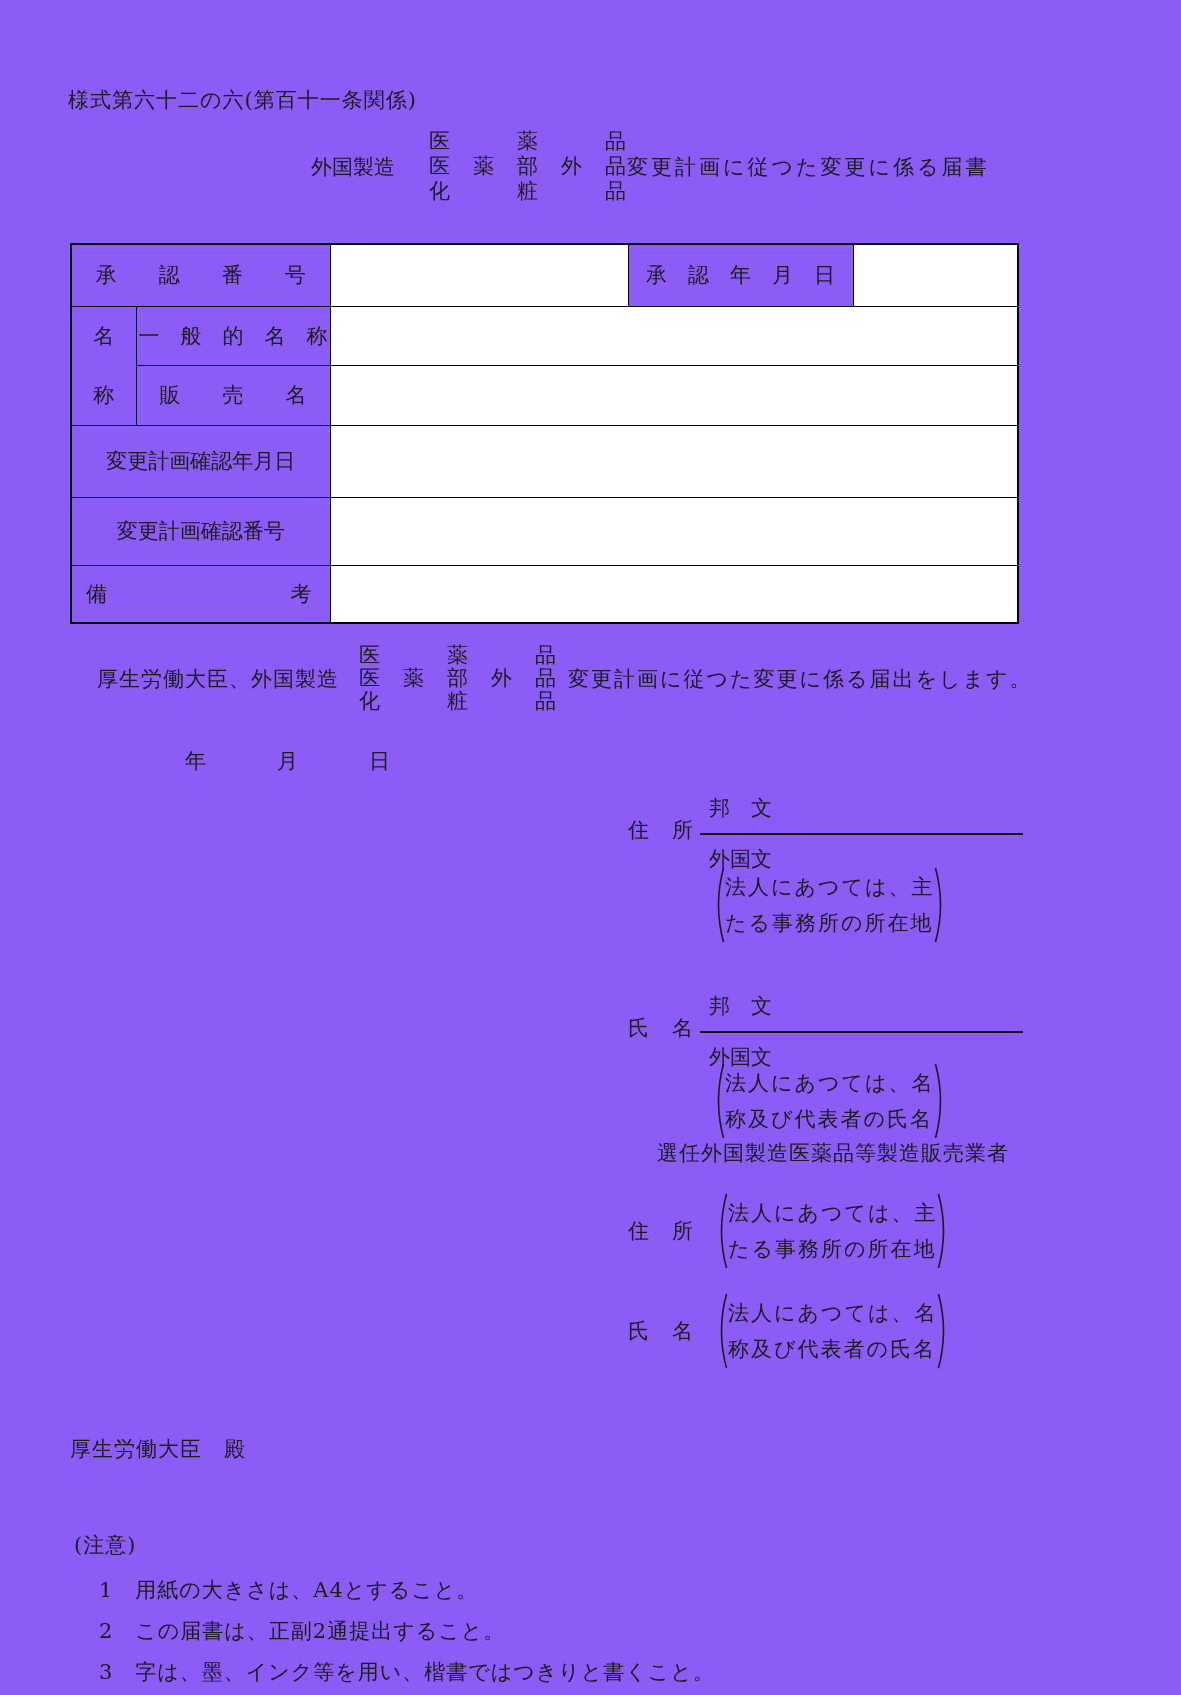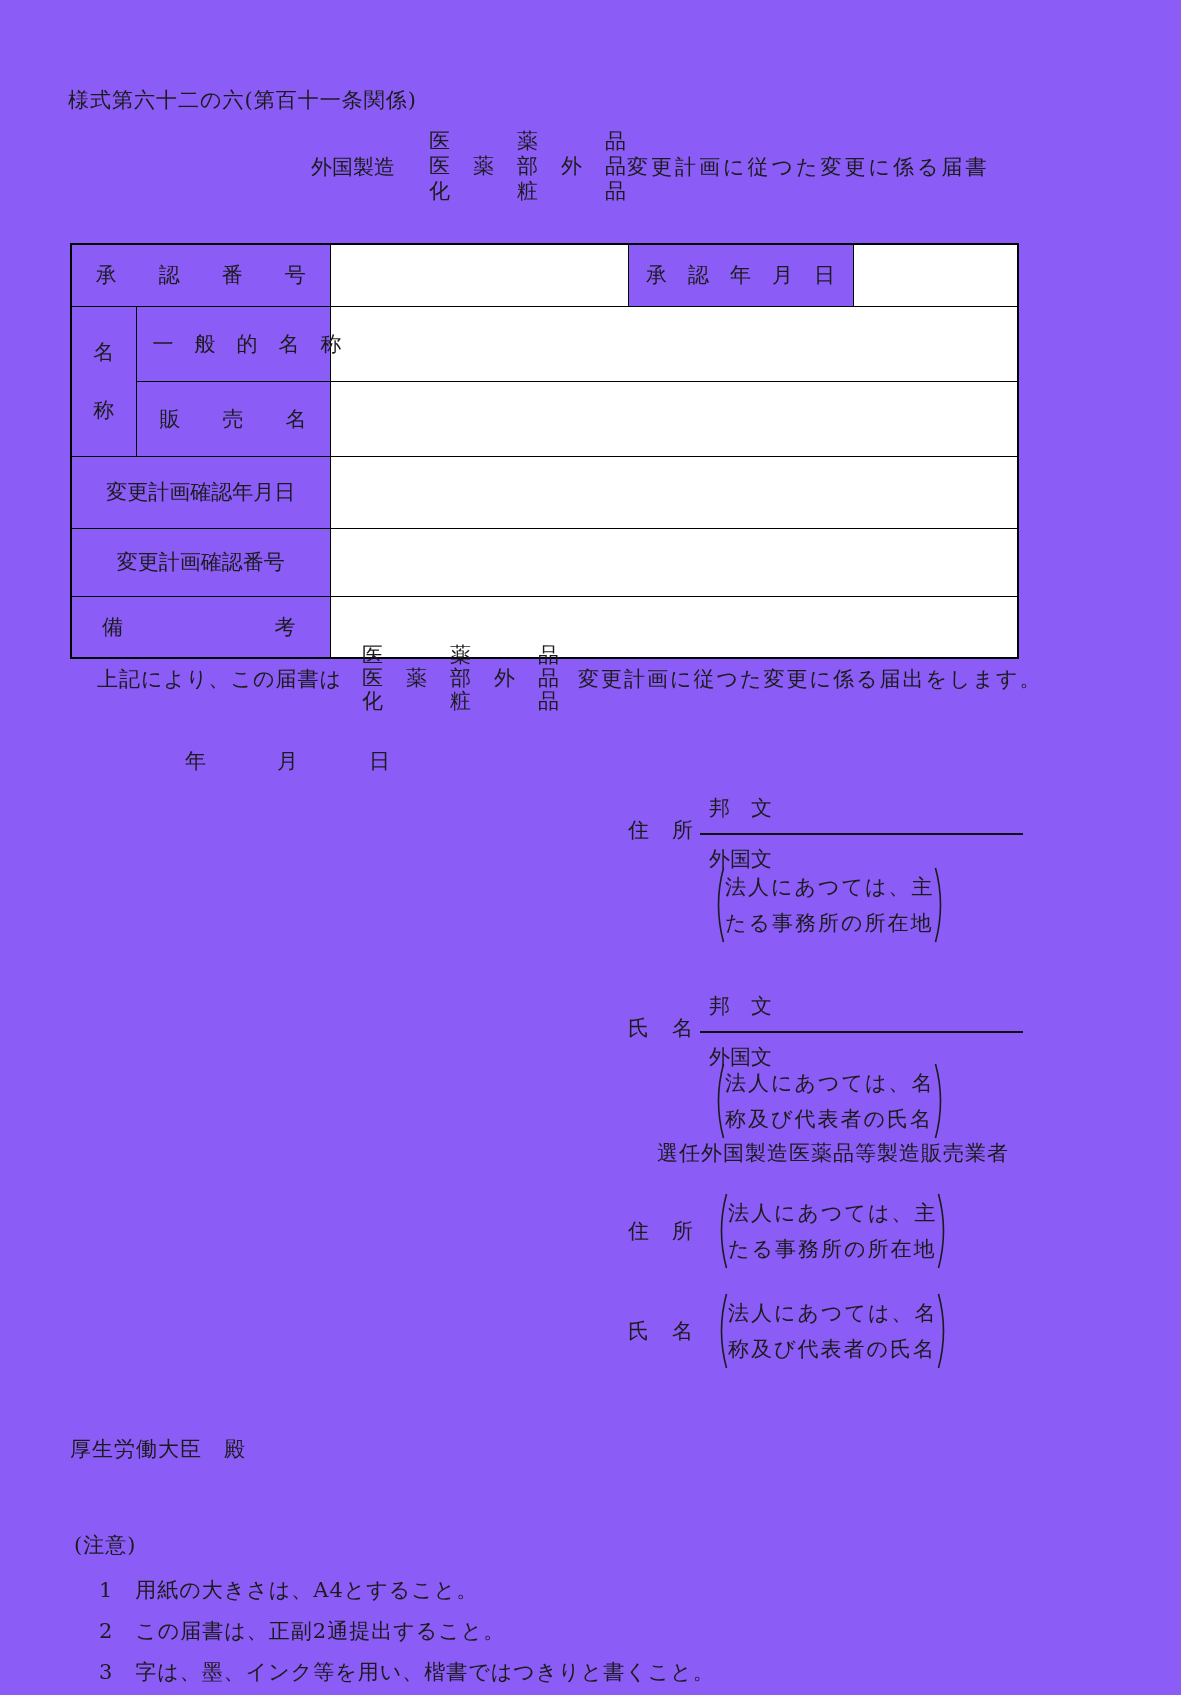--- a/index.html
+++ b/index.html
@@ -17,33 +17,33 @@
   .stack-line{line-height:25px;letter-spacing:1px;white-space:pre;}
   .t-prefix{margin-right:34px;}
   .t-suffix{margin-left:0;letter-spacing:3px;white-space:pre;}
 
   
   .approval-table{
     position:absolute;left:70px;top:243px;width:947px;
     border-collapse:collapse;table-layout:fixed;
     border:2px solid #000;font-size:21px;
   }
-  .approval-table td{border:1.5px solid #000;padding:16px;vertical-align:middle;}
+  .approval-table td{border:1.5px solid #000;padding:0;vertical-align:middle;}
   .approval-table td.label{text-align:center;white-space:pre;}
   .approval-table td.value{background:#fff;}
   .name-vert{vertical-align:middle;}
   .name-vert .vwrap{display:flex;flex-direction:column;height:117px;}
   .name-vert .vwrap span{flex:1;display:flex;align-items:center;justify-content:center;}
   .remarks-wrap{display:flex;justify-content:space-between;padding:0 18px 0 14px;}
 
   
   .statement{left:97px;top:644px;display:flex;align-items:center;}
   .statement .stack-line{line-height:23px;}
   .s-prefix{margin-right:20px;letter-spacing:1px;white-space:pre;}
-  .s-suffix{margin-left:18px;letter-spacing:2px;white-space:pre;}
+  .s-suffix{margin-left:11px;letter-spacing:2px;white-space:pre;}
 
   .date-line{left:185px;top:747px;white-space:pre;letter-spacing:2px;}
 
   
   .sig-row{display:flex;align-items:center;}
   .sig-label{white-space:pre;letter-spacing:1px;flex:none;text-align:center;}
   .fraction{width:323px;margin-left:6px;}
   .frac-top{padding:8px 0 11px 9px;border-bottom:2px solid #111;white-space:pre;}
   .frac-bottom{padding:10px 0 0 9px;white-space:pre;}
   .addr1{left:628px;top:786px;}
@@ -130,21 +130,21 @@
           <span>備</span>
           <span>考</span>
         </div>
       </td>
       <td colspan="3" class="value"></td>
     </tr>
   </tbody>
     </table>
 
   <div class="abs statement">
-    <span class="s-prefix">上記により、この届書は</span>
+    <span class="s-prefix">厚生労働大臣、外国製造</span>
     <div class="stack">
       <div class="stack-line">医　　　薬　　　品</div>
       <div class="stack-line">医　薬　部　外　品</div>
       <div class="stack-line">化　　　粧　　　品</div>
     </div>
     <span class="s-suffix">変更計画に従つた変更に係る届出をします。</span>
   </div>
 
   <div class="abs date-line">年　　　月　　　日</div>
 

